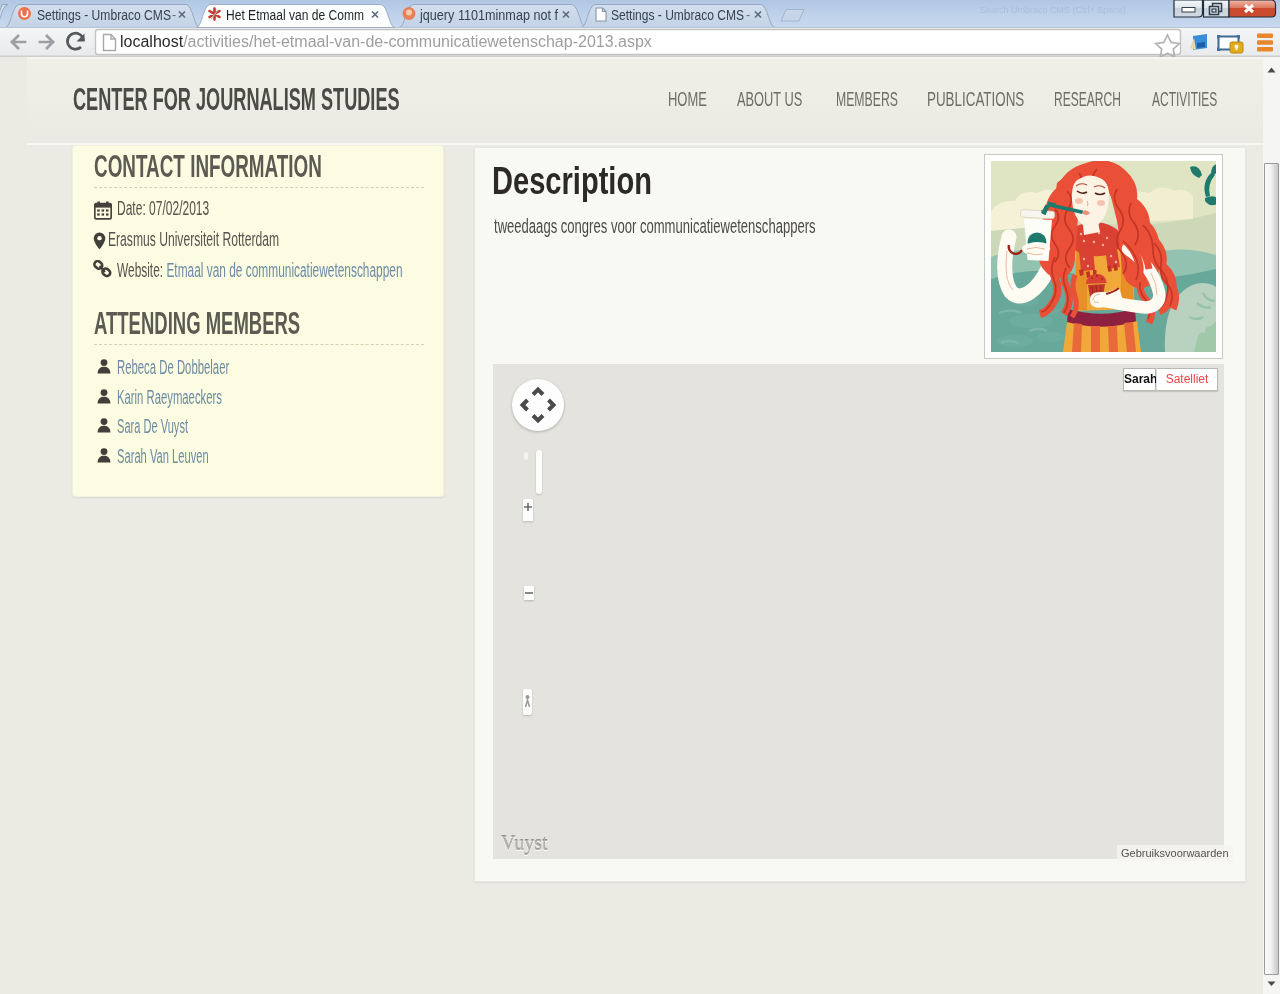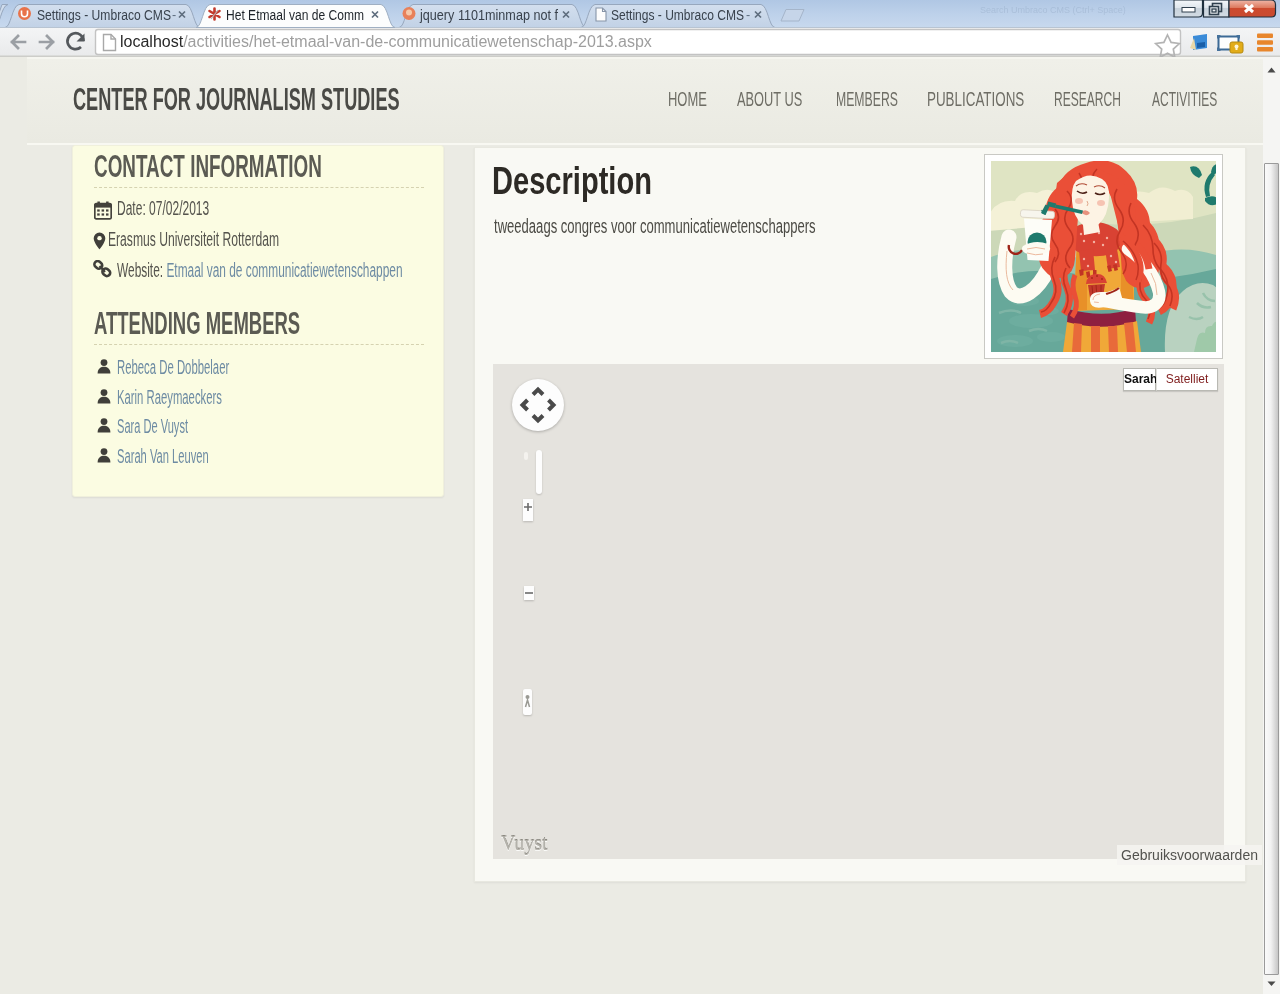--- a/index.html
+++ b/index.html
@@ -394,25 +394,25 @@
         <svg class="abs" style="left:31px;top:222px" width="10" height="14">
             <path d="M 1 7 h 8" stroke="#6a6a6a" stroke-width="1.6"></path>
           </svg>
         <div class="abs" style="left:30px;top:325px;width:9px;height:26px;background:#fdfdfd;border-radius:2px;box-shadow:0 1px 2px rgba(0,0,0,0.2);"></div>
         <svg class="abs" style="left:30px;top:325px" width="9" height="26">
             <circle cx="4.5" cy="8" r="2" fill="#9a9a94"></circle>
             <path d="M 2.5 18 l 2 -7 l 2 7" stroke="#9a9a94" stroke-width="1.5" fill="none"></path>
           </svg>
 
         <div class="abs" style="left:630px;top:4px;width:33px;height:23px;background:#fff;border:1px solid #b9b9b3;box-shadow:0 1px 1px rgba(0,0,0,0.12);font-size:12px;font-weight:bold;color:#111;text-align:center;line-height:21px;">Sarah</div>
-        <div class="abs" style="left:663px;top:4px;width:62px;height:23px;background:#fff;border:1px solid #b9b9b3;border-left:1px solid #e0e0dc;box-shadow:0 1px 1px rgba(0,0,0,0.12);font-size:12px;color:#7f1d1d;text-align:center;line-height:21px;">Satelliet</div>
+        <div class="abs" style="left:663px;top:4px;width:62px;height:23px;background:#fff;border:1px solid #b9b9b3;border-left:1px solid #e0e0dc;box-shadow:0 1px 1px rgba(0,0,0,0.12);font-size:12px;color:#ef4444;text-align:center;line-height:21px;">Satelliet</div>
 
         <span class="abs" style="left:8px;top:468px;font-family:'Liberation Serif',serif;font-size:20px;color:#b3b1aa;text-shadow:0 1px 0 #fcfcfa,0 -1px 0 #8a8880;">Vuyst</span>
 
-        <div class="abs" style="left:624px;top:481px;padding:2px 4px;background:rgba(246,245,241,0.85);font-size:14px;color:#52524e;">Gebruiksvoorwaarden</div>
+        <div class="abs" style="left:624px;top:481px;padding:2px 4px;background:rgba(246,245,241,0.85);font-size:11px;color:#52524e;">Gebruiksvoorwaarden</div>
       </div>
     </div>
 
   </div>
 
   <div class="abs" style="left:1263px;top:57px;width:17px;height:937px;background:#f5f5f3;">
     <svg class="abs" style="left:0;top:0" width="17" height="22">
         <path d="M 4.5 15.5 L 8.5 10.5 L 12.5 15.5 Z" fill="#4a4a4a"></path>
       </svg>
     <div class="abs" style="left:1px;top:106px;width:15px;height:812px;border:1px solid #9a9a9a;border-radius:1px;background:linear-gradient(to right,#fafafa 0%,#f2f2f2 45%,#c6c6c6 100%);"></div>

